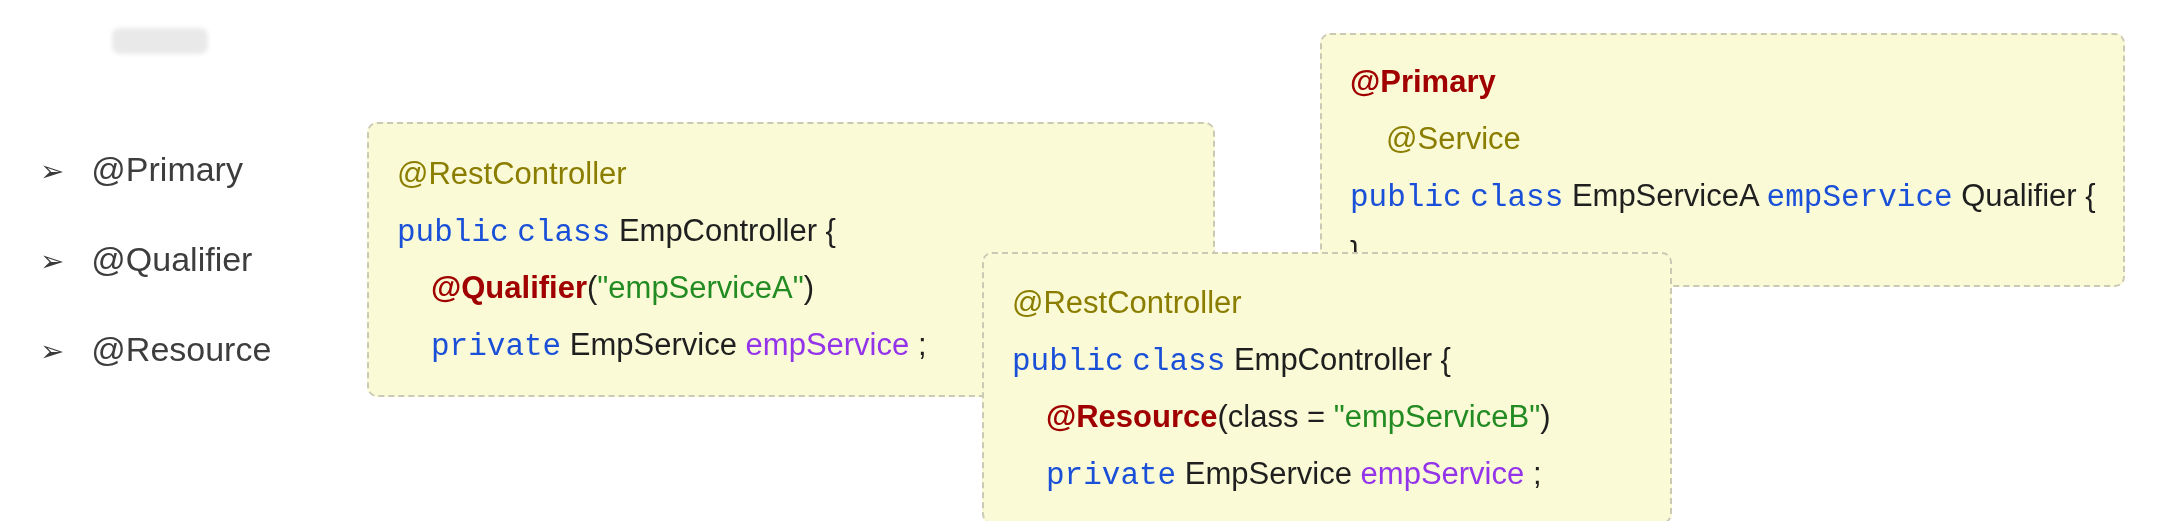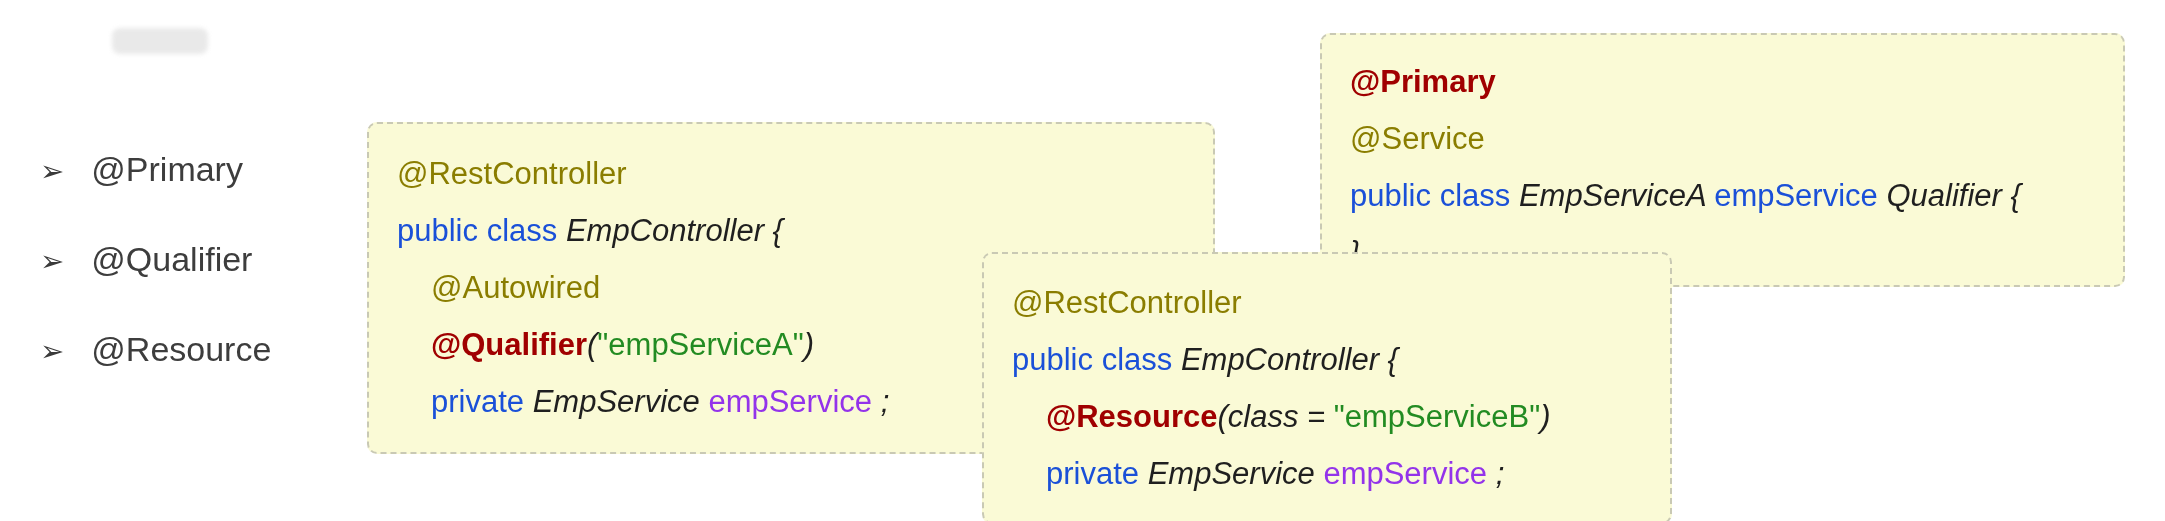--- a/index.html
+++ b/index.html
@@ -63,22 +63,22 @@
   .code-line {
     height: 57px;
     line-height: 57px;
   }
   #code-box-0 { left: 367px;  top: 122px; width: 848px; padding: 21px 28px 22px 28px; z-index: 2; }
   #code-box-1 { left: 982px;  top: 252px; width: 690px; padding: 20px 28px 20px 28px; z-index: 3; }
   #code-box-2 { left: 1320px; top: 33px;  width: 805px; height: 254px; padding: 18px 28px 4px 28px; z-index: 1; overflow: hidden; }
 
   .tok-annotation        { color: var(--c-annotation, #8a7d00); }
   .tok-annotation_strong { color: var(--c-annotation_strong, #a00000); font-weight: bold; }
-  .tok-keyword           { color: var(--c-keyword, #1a50d8); }
-  .tok-plain             { color: var(--c-plain, #1f1f1f); font-style: italic; }
+  .tok-keyword           { color: var(--c-keyword, #1a50d8); font-family: Liberation Mono, monospace; }
+  .tok-plain             { color: var(--c-plain, #1f1f1f); }
   .tok-string            { color: var(--c-string, #228b22); }
   .tok-variable          { color: var(--c-variable, #9333ea); }
 </style>
 </head>
 <body>
 
 <div id="canvas">
 
   <div class="artifact"></div>
 
@@ -93,30 +93,29 @@
     </div>
     <div class="bullet-item">
       <span class="marker">➢</span>
       <span class="label">@Resource</span>
     </div>
   </div>
 
   <div id="code-box-0" class="code-box">
       <div class="code-line" style="padding-left: 0px;"><span class="tok-annotation">@RestController</span></div>
       <div class="code-line" style="padding-left: 0px;"><span class="tok-keyword">public</span><span class="tok-plain"> </span><span class="tok-keyword">class</span><span class="tok-plain"> EmpController {</span></div>
-      <div class="code-line" style="padding-left: 34px;"><span class="tok-annotation">@Autowired</span></div>
       <div class="code-line" style="padding-left: 34px;"><span class="tok-annotation_strong">@Qualifier</span><span class="tok-plain">(</span><span class="tok-string">"empServiceA"</span><span class="tok-plain">)</span></div>
       <div class="code-line" style="padding-left: 34px;"><span class="tok-keyword">private</span><span class="tok-plain"> EmpService </span><span class="tok-variable">empService</span><span class="tok-plain"> ;</span></div>
     </div>
   <div id="code-box-1" class="code-box">
       <div class="code-line" style="padding-left: 0px;"><span class="tok-annotation">@RestController</span></div>
       <div class="code-line" style="padding-left: 0px;"><span class="tok-keyword">public</span><span class="tok-plain"> </span><span class="tok-keyword">class</span><span class="tok-plain"> EmpController {</span></div>
       <div class="code-line" style="padding-left: 34px;"><span class="tok-annotation_strong">@Resource</span><span class="tok-plain">(class = </span><span class="tok-string">"empServiceB"</span><span class="tok-plain">)</span></div>
       <div class="code-line" style="padding-left: 34px;"><span class="tok-keyword">private</span><span class="tok-plain"> EmpService </span><span class="tok-variable">empService</span><span class="tok-plain"> ;</span></div>
     </div>
   <div id="code-box-2" class="code-box">
       <div class="code-line" style="padding-left: 0px;"><span class="tok-annotation_strong">@Primary</span></div>
-      <div class="code-line" style="padding-left: 0px;"><span class="tok-annotation">@Service</span></div>
+      <div class="code-line" style="padding-left: 0px; margin-left: 36px;"><span class="tok-annotation">@Service</span></div>
       <div class="code-line" style="padding-left: 0px;"><span class="tok-keyword">public</span><span class="tok-plain"> </span><span class="tok-keyword">class</span><span class="tok-plain"> EmpServiceA </span><span class="tok-keyword">empService</span><span class="tok-plain"> Qualifier {</span></div>
       <div class="code-line" style="padding-left: 0px;"><span class="tok-plain">}</span></div>
     </div>
 
 </div>
 
 </body></html>

